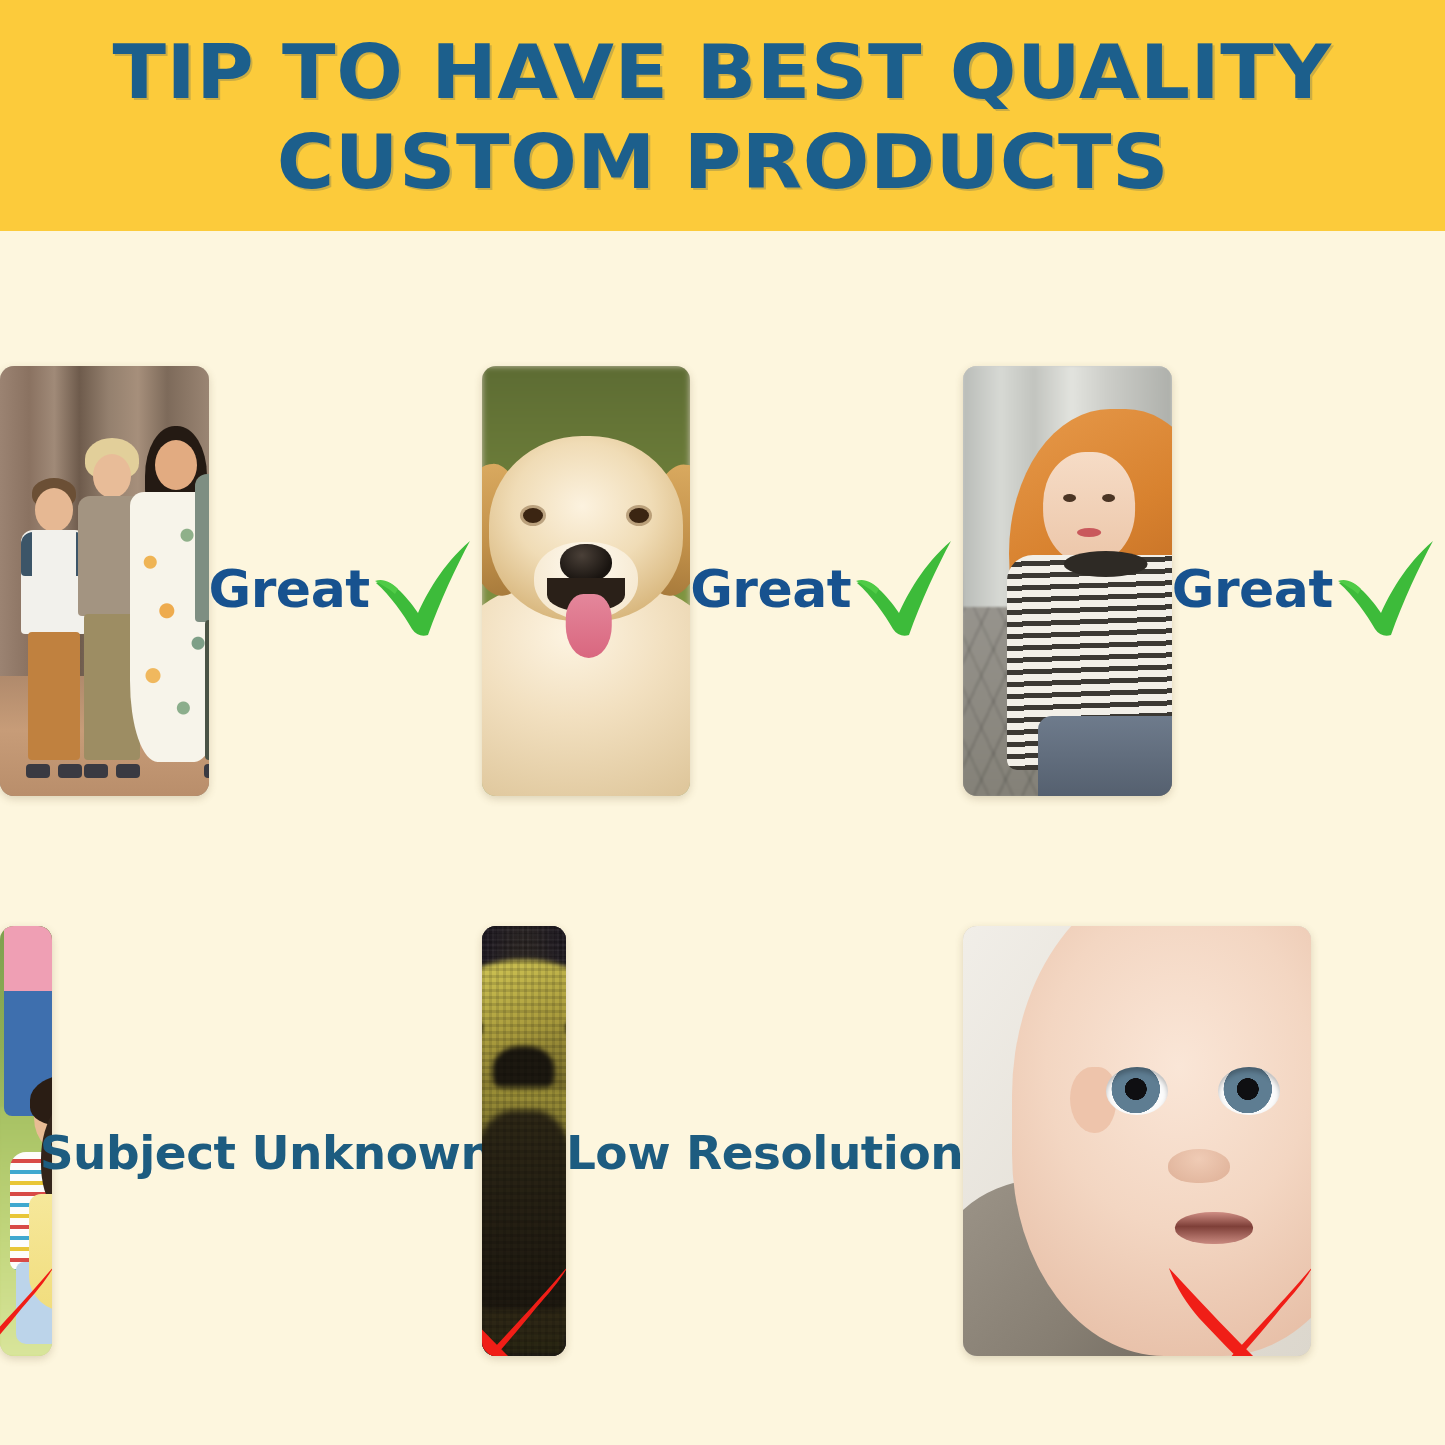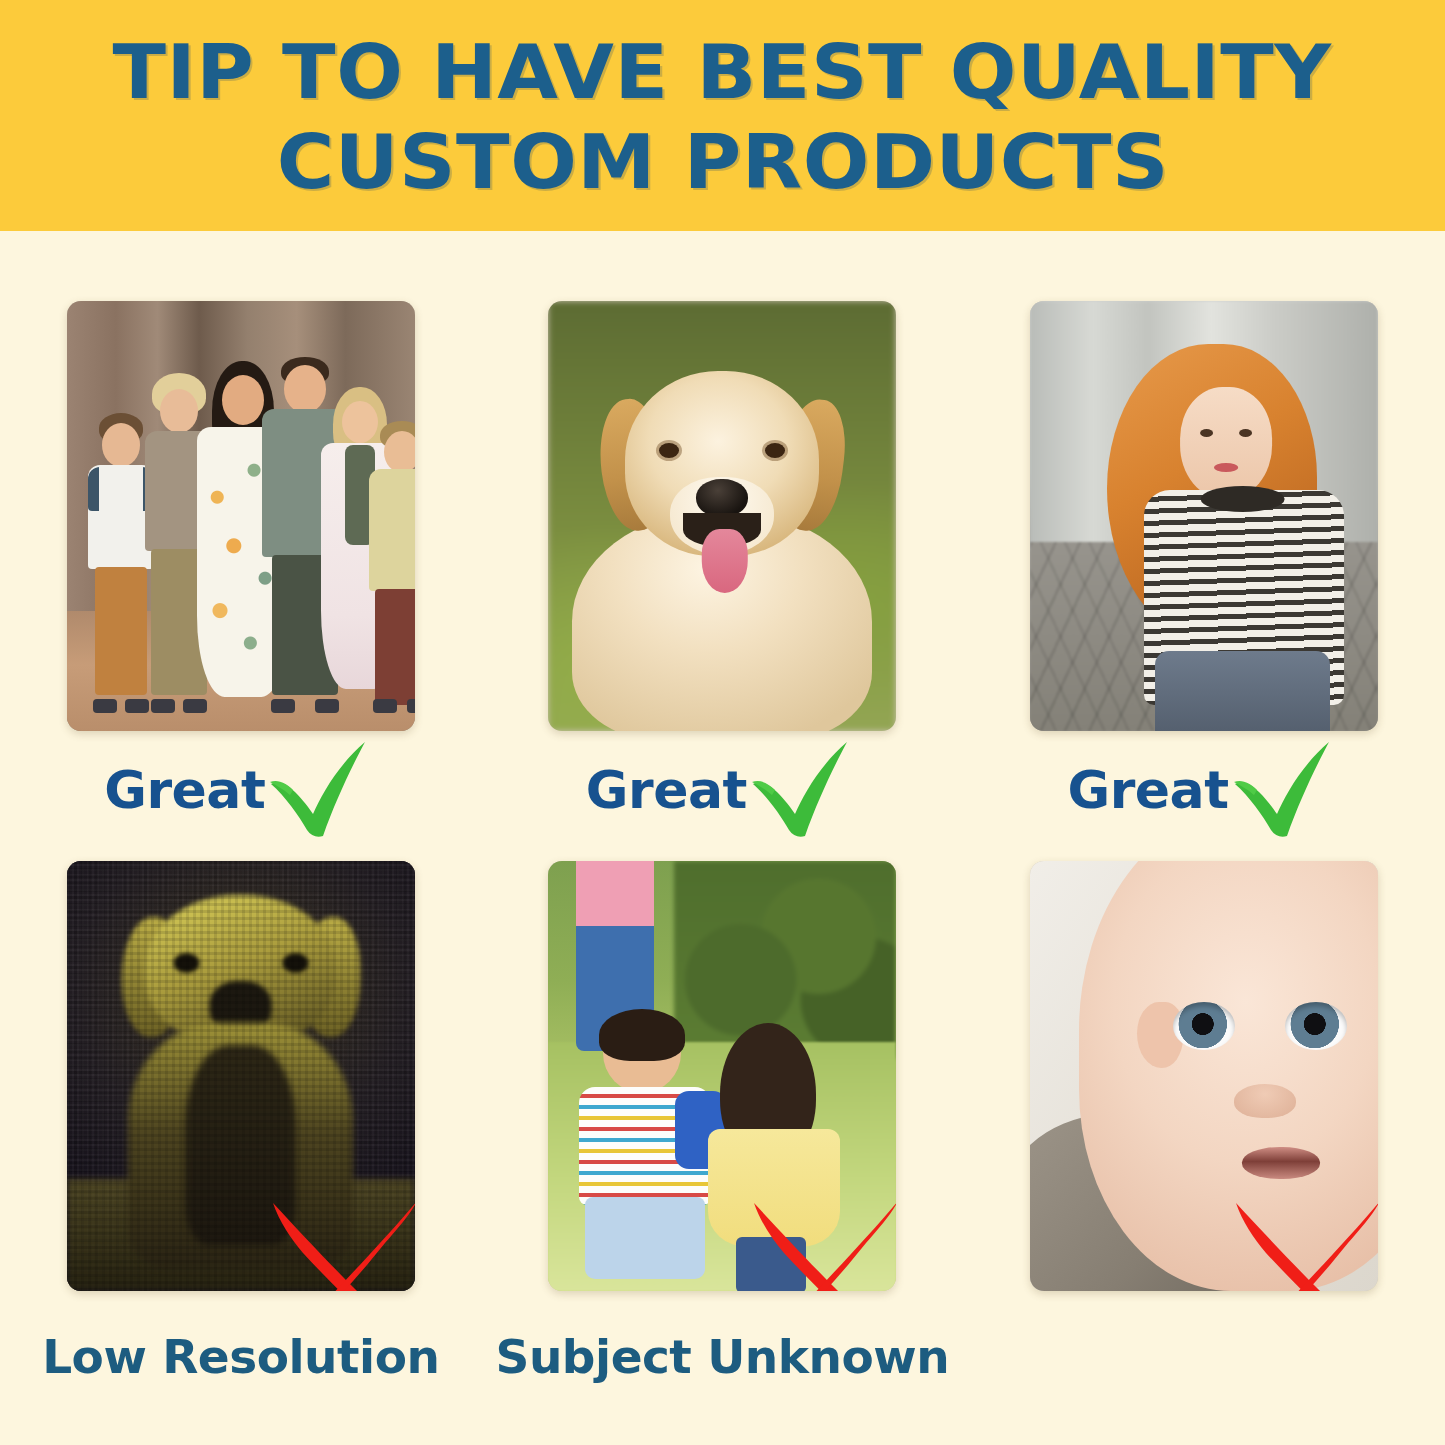--- a/index.html
+++ b/index.html
@@ -64,21 +64,21 @@
     width: 1445px;
     display: flex;
   }
   .row-1 { top: 70px;  height: 560px; }
   .row-2 { top: 630px; height: 560px; }
 
   .cell {
     position: relative;
     width: 481.6px;
     display: flex;
-    flex-direction: column;
+    flex-direction: row;
     align-items: center;
   }
 
   
   .photo {
     position: relative;
     width: 348px;
     height: 430px;
     border-radius: 14px;
     overflow: hidden;
@@ -544,20 +544,50 @@
             </svg>
           </span>
         </div>
       </div>
     </div>
 
     <div class="row row-2">
 
       <div class="cell cell-bad">
         <div class="photo">
+          <div class="img kd-bg"></div>
+          <div class="kd-bush"></div>
+          <div class="kd-lawn"></div>
+          <div class="kd-adult-legs"></div>
+          <div class="kd-boy">
+            <div class="kd-boy-head"></div>
+            <div class="kd-boy-hair"></div>
+            <div class="kd-boy-shirt"></div>
+            <div class="kd-boy-sleeve"></div>
+            <div class="kd-boy-shorts"></div>
+          </div>
+          <div class="kd-girl">
+            <div class="kd-girl-hair"></div>
+            <div class="kd-girl-dress"></div>
+            <div class="kd-girl-legs"></div>
+          </div>
+          <span class="cross-wrap">
+            <svg viewBox="0 0 176 176" aria-hidden="true">
+              <path d="M16 22 C40 48 70 80 96 106 C118 128 140 148 160 162 C150 166 140 162 130 154 C104 132 72 100 46 72 C34 58 22 40 16 22 Z" fill="#F01E17"></path>
+              <path d="M160 20 C140 44 112 74 86 102 C62 128 38 150 16 162 C24 166 36 162 46 152 C74 126 104 92 128 62 C142 46 154 32 160 20 Z" fill="#F01E17"></path>
+            </svg>
+          </span>
+        </div>
+        <div class="caption bad">
+          <span class="caption-text">Subject Unknown</span>
+        </div>
+      </div>
+
+      <div class="cell cell-bad">
+        <div class="photo">
           <div class="img lr-bg"></div>
           <div class="lr-noise"></div>
           <div class="lr-grass"></div>
           <div class="lr-dog">
             <div class="lr-dog-ear l"></div>
             <div class="lr-dog-ear r"></div>
             <div class="lr-dog-head"></div>
             <div class="lr-dog-eye l"></div>
             <div class="lr-dog-eye r"></div>
             <div class="lr-dog-snout"></div>
@@ -572,50 +602,20 @@
             </svg>
           </span>
         </div>
         <div class="caption bad">
           <span class="caption-text">Low Resolution</span>
         </div>
       </div>
 
       <div class="cell cell-bad">
         <div class="photo">
-          <div class="img kd-bg"></div>
-          <div class="kd-bush"></div>
-          <div class="kd-lawn"></div>
-          <div class="kd-adult-legs"></div>
-          <div class="kd-boy">
-            <div class="kd-boy-head"></div>
-            <div class="kd-boy-hair"></div>
-            <div class="kd-boy-shirt"></div>
-            <div class="kd-boy-sleeve"></div>
-            <div class="kd-boy-shorts"></div>
-          </div>
-          <div class="kd-girl">
-            <div class="kd-girl-hair"></div>
-            <div class="kd-girl-dress"></div>
-            <div class="kd-girl-legs"></div>
-          </div>
-          <span class="cross-wrap">
-            <svg viewBox="0 0 176 176" aria-hidden="true">
-              <path d="M16 22 C40 48 70 80 96 106 C118 128 140 148 160 162 C150 166 140 162 130 154 C104 132 72 100 46 72 C34 58 22 40 16 22 Z" fill="#F01E17"></path>
-              <path d="M160 20 C140 44 112 74 86 102 C62 128 38 150 16 162 C24 166 36 162 46 152 C74 126 104 92 128 62 C142 46 154 32 160 20 Z" fill="#F01E17"></path>
-            </svg>
-          </span>
-        </div>
-        <div class="caption bad">
-          <span class="caption-text">Subject Unknown</span>
-        </div>
-      </div>
-
-      <div class="cell cell-bad">
-        <div class="photo">
           <div class="img bb-bg"></div>
           <div class="bb-blanket"></div>
           <div class="bb-head">
             <div class="bb-ear"></div>
             <div class="bb-eye l"></div>
             <div class="bb-eye r"></div>
             <div class="bb-nose"></div>
             <div class="bb-mouth"></div>
           </div>
           <span class="cross-wrap">

